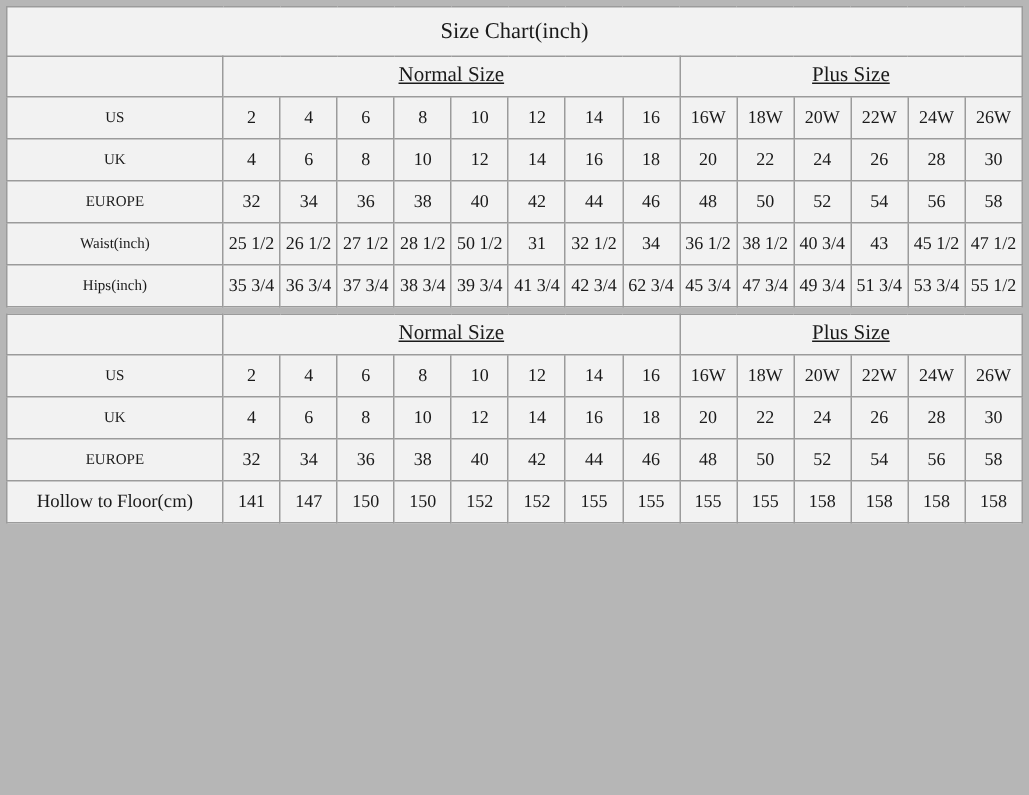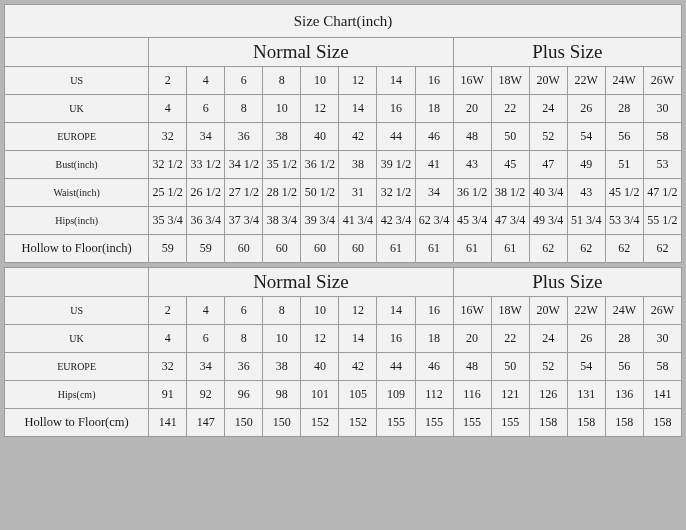--- a/index.html
+++ b/index.html
@@ -34,23 +34,24 @@
     vertical-align: middle;
     background: #f2f2f2;
   }
   td.title-cell {
     font-size: 15px;
     padding: 5px 0 5px 0;
     background: #f2f2f2;
     height: 22px;
   }
   td.group-cell {
-    font-size: 19px;
+    font-size: 14px;
     padding: 3px 0;
     height: 20px;
+    text-decoration: underline;
   }
   td.rowlabel {
     font-size: 10px;
     padding: 6px 4px;
     background: #f2f2f2;
   }
   td.rowlabel.small {
     font-size: 12.5px;
   }
   td.val {
@@ -140,37 +141,20 @@
         <td class="val">44</td>
         <td class="val">46</td>
         <td class="val">48</td>
         <td class="val">50</td>
         <td class="val">52</td>
         <td class="val">54</td>
         <td class="val">56</td>
         <td class="val">58</td>
       </tr>
       <tr>
-        <td class="rowlabel">Bust(inch)</td>
-        <td class="val">32 1/2</td>
-        <td class="val">33 1/2</td>
-        <td class="val">34 1/2</td>
-        <td class="val">35 1/2</td>
-        <td class="val">36 1/2</td>
-        <td class="val">38</td>
-        <td class="val">39 1/2</td>
-        <td class="val">41</td>
-        <td class="val">43</td>
-        <td class="val">45</td>
-        <td class="val">47</td>
-        <td class="val">49</td>
-        <td class="val">51</td>
-        <td class="val">53</td>
-      </tr>
-      <tr>
         <td class="rowlabel">Waist(inch)</td>
         <td class="val">25 1/2</td>
         <td class="val">26 1/2</td>
         <td class="val">27 1/2</td>
         <td class="val">28 1/2</td>
         <td class="val">50 1/2</td>
         <td class="val">31</td>
         <td class="val">32 1/2</td>
         <td class="val">34</td>
         <td class="val">36 1/2</td>
@@ -190,37 +174,20 @@
         <td class="val">41 3/4</td>
         <td class="val">42 3/4</td>
         <td class="val">62 3/4</td>
         <td class="val">45 3/4</td>
         <td class="val">47 3/4</td>
         <td class="val">49 3/4</td>
         <td class="val">51 3/4</td>
         <td class="val">53 3/4</td>
         <td class="val">55 1/2</td>
       </tr>
-      <tr>
-        <td class="rowlabel small">Hollow to Floor(inch)</td>
-        <td class="val">59</td>
-        <td class="val">59</td>
-        <td class="val">60</td>
-        <td class="val">60</td>
-        <td class="val">60</td>
-        <td class="val">60</td>
-        <td class="val">61</td>
-        <td class="val">61</td>
-        <td class="val">61</td>
-        <td class="val">61</td>
-        <td class="val">62</td>
-        <td class="val">62</td>
-        <td class="val">62</td>
-        <td class="val">62</td>
-      </tr>
     </tbody>
   </table>
 </div>
 
 <div class="chart-wrap second">
   <table class="size-chart">
     <colgroup>
       <col class="col-label">
       <col class="col-v">
         <col class="col-v">
@@ -288,37 +255,20 @@
         <td class="val">44</td>
         <td class="val">46</td>
         <td class="val">48</td>
         <td class="val">50</td>
         <td class="val">52</td>
         <td class="val">54</td>
         <td class="val">56</td>
         <td class="val">58</td>
       </tr>
       <tr>
-        <td class="rowlabel">Hips(cm)</td>
-        <td class="val">91</td>
-        <td class="val">92</td>
-        <td class="val">96</td>
-        <td class="val">98</td>
-        <td class="val">101</td>
-        <td class="val">105</td>
-        <td class="val">109</td>
-        <td class="val">112</td>
-        <td class="val">116</td>
-        <td class="val">121</td>
-        <td class="val">126</td>
-        <td class="val">131</td>
-        <td class="val">136</td>
-        <td class="val">141</td>
-      </tr>
-      <tr>
         <td class="rowlabel small">Hollow to Floor(cm)</td>
         <td class="val">141</td>
         <td class="val">147</td>
         <td class="val">150</td>
         <td class="val">150</td>
         <td class="val">152</td>
         <td class="val">152</td>
         <td class="val">155</td>
         <td class="val">155</td>
         <td class="val">155</td>

